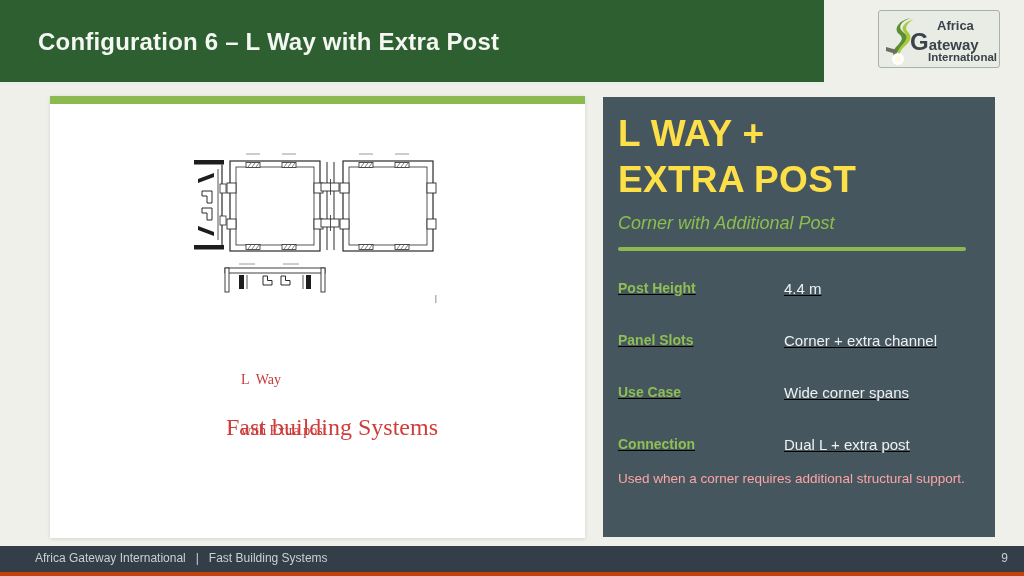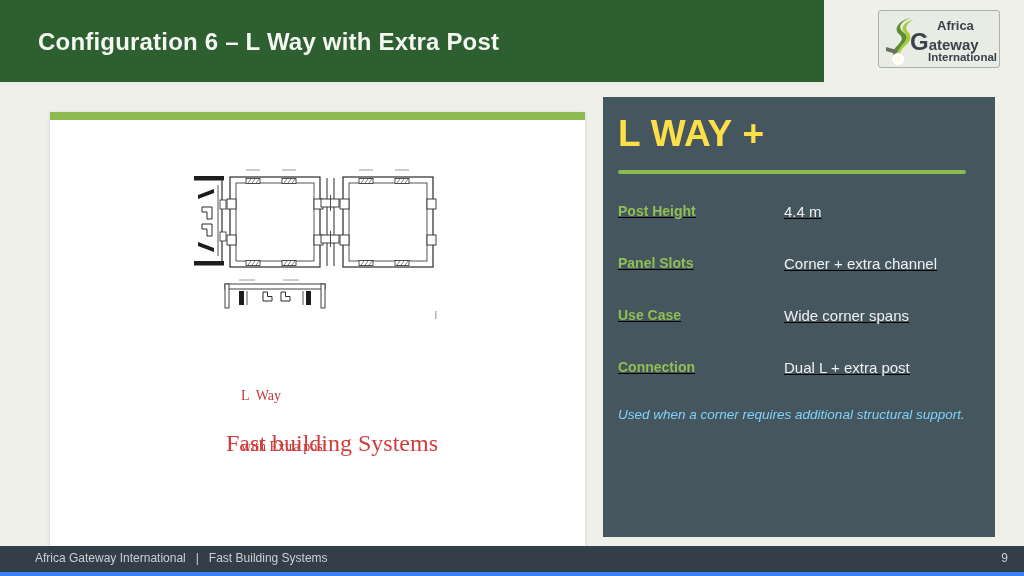--- a/index.html
+++ b/index.html
@@ -36,21 +36,21 @@
     font-size: 15px; font-weight: bold; color: #3a424a;
   }
   .logo-word2::first-letter { font-size: 24px; }
   .logo-word3 {
     position: absolute; left: 49px; top: 40px;
     font-size: 11.5px; font-weight: 600; color: #3a424a;
   }
 
   
   .card {
-    position: absolute; left: 50px; top: 112px; width: 535px; height: 442px;
+    position: absolute; left: 50px; top: 96px; width: 535px; height: 442px;
     background: #ffffff;
     box-shadow: 0 1px 4px rgba(0,0,0,0.12);
   }
   .card-accent-strip {
     position: absolute; left: 0; top: 0; width: 535px; height: 8px;
     background: #8cba50;
   }
   .drawing-svg { position: absolute; left: 0; top: 0; }
   .drawing-label {
     position: absolute; left: 191px; top: 241px;
@@ -82,29 +82,29 @@
     background: #8cba50; border-radius: 2px;
   }
   .spec-row { display: flex; margin-top: 35px; text-decoration: underline; }
   .spec-row.first { margin-top: 29px; }
   .spec-label {
     width: 166px; flex: 0 0 166px;
     color: #8fbf53; font-size: 14px; font-weight: bold;
   }
   .spec-value { color: #eef1f2; font-size: 15px; }
   .panel-note {
-    margin-top: 31px;
-    color: #7dd3fc; font-size: 13.5px; font-style: italic;
+    margin-top: 18px;
+    color: #fca5a5; font-size: 13.5px; 
   }
 
   
   .footer {
     position: absolute; left: 0; top: 546px; width: 1024px; height: 30px;
     background: #333e48;
-    border-bottom: 4px solid #3b82f6;
+    border-bottom: 4px solid #c2410c;
     display: flex; align-items: center; justify-content: space-between;
     padding: 0 16px 2px 35px;
   }
   .footer-text { color: #c9d0d5; font-size: 12px; white-space: pre; }
   .footer-page { color: #c9d0d5; font-size: 12px; }
 </style>
 </head>
 <body>
 
 <div class="header">
@@ -196,21 +196,23 @@
   <div class="drawing-label">
     <div>L  Way</div>
     <div>with Extra post</div>
   </div>
   <div class="drawing-caption">Fast building Systems</div>
 </div>
 
 <div class="panel">
   <div class="panel-title">
     <div>L WAY +</div>
-  </div>
+    <div>EXTRA POST</div>
+  </div>
+  <div class="panel-subtitle">Corner with Additional Post</div>
   <div class="panel-divider"></div>
 
   <div class="spec-row first">
     <div class="spec-label">Post Height</div>
     <div class="spec-value">4.4 m</div>
   </div>
   <div class="spec-row">
     <div class="spec-label">Panel Slots</div>
     <div class="spec-value">Corner + extra channel</div>
   </div>

